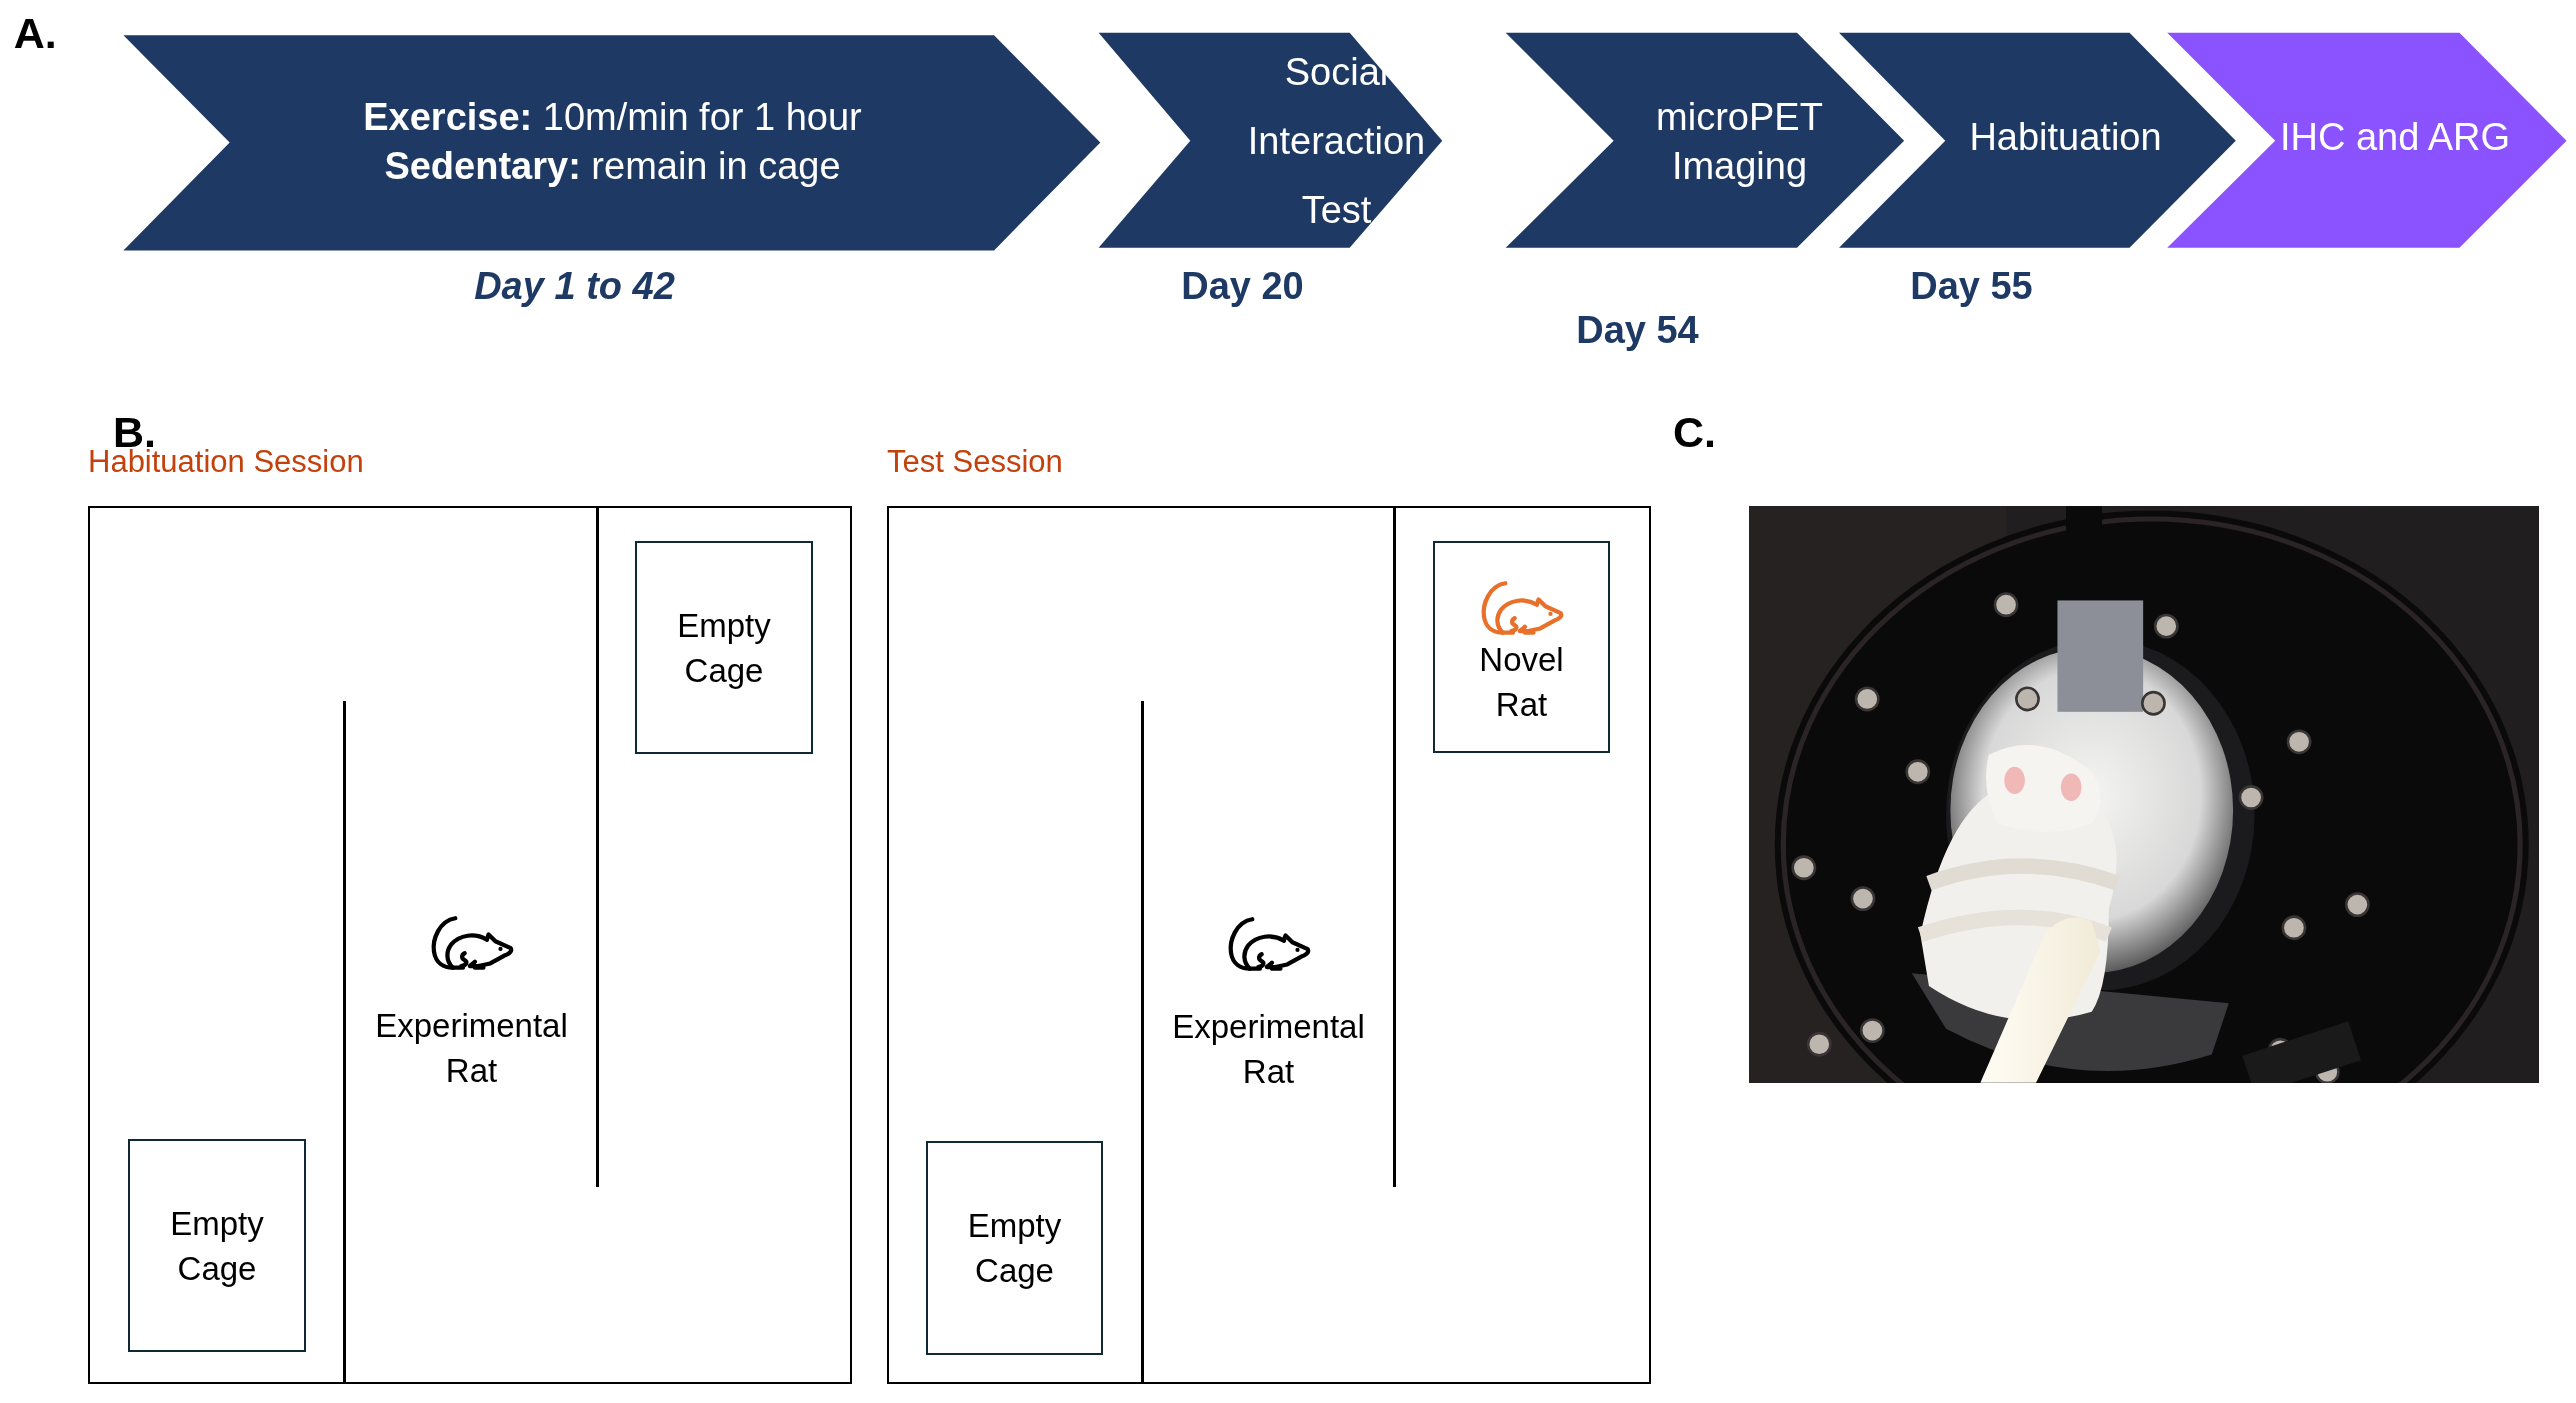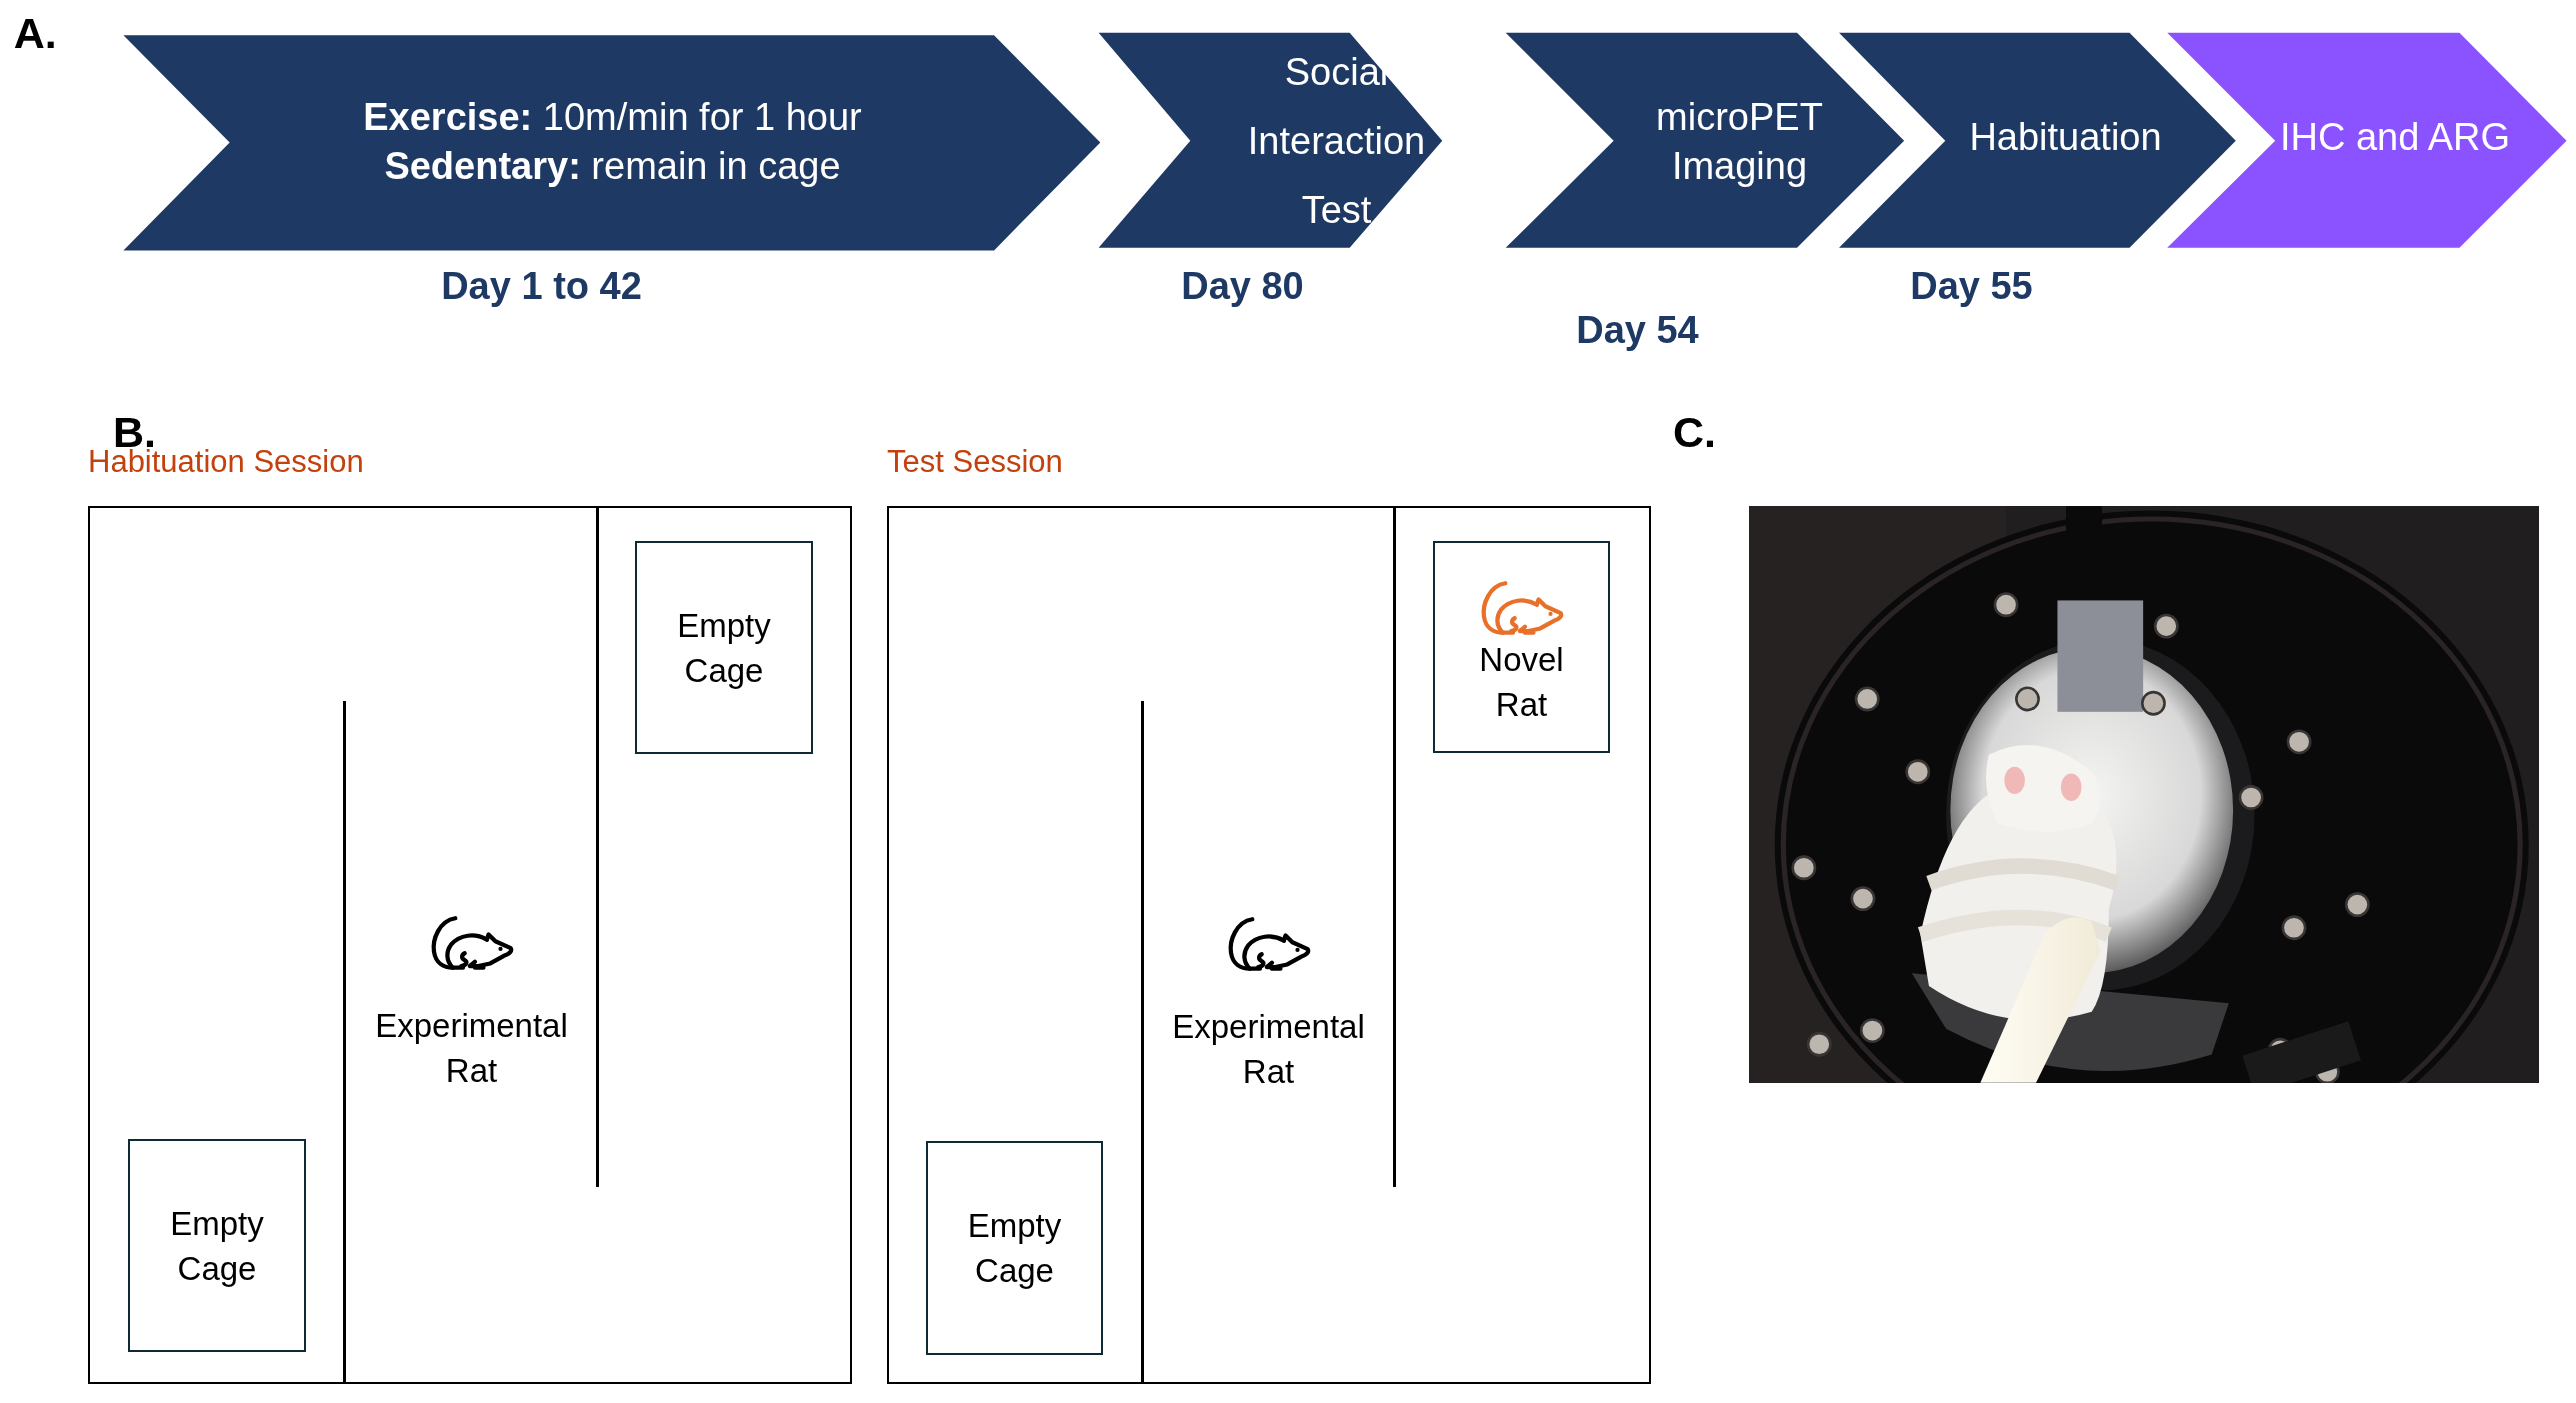--- a/index.html
+++ b/index.html
@@ -37,28 +37,28 @@
   <polygon fill="#1E3A64" points="1282,38 1575,38 1683,164 1575,289 1282,289 1389,164"></polygon>
   <polygon fill="#1E3A64" points="1757,38 2097,38 2222,164 2097,289 1757,289 1883,164"></polygon>
   <polygon fill="#1E3A64" points="2146,38 2485,38 2609,164 2485,289 2146,289 2270,164"></polygon>
   <polygon fill="#8B52FF" points="2529,38 2870,38 2995,164 2870,289 2529,289 2655,164"></polygon>
 </svg>
 
 <div class="chev-text" style="left:257px;top:86px;width:711px;height:111px;text-align:right;">
   <div><b>Exercise:</b><span> 10m/min for 1 hour</span></div>
   <div><b>Sedentary:</b><span> remain in cage</span></div>
 </div>
-<div class="day-label" style="left:366px;top:267px;width:351px;">Day 1 to 42</div>
+<div class="day-label" style="left:399px;top:267px;width:351px;font-style:italic;">Day 1 to 42</div>
 
 <div class="chev-text" style="left:1191px;top:60px;width:291px;height:163px;gap:20px;">
   <div>Social</div>
   <div>Interaction</div>
   <div>Test</div>
 </div>
-<div class="day-label" style="left:1148px;top:267px;width:189px;">Day 80</div>
+<div class="day-label" style="left:1148px;top:267px;width:189px;">Day 20</div>
 
 <div class="chev-text" style="left:1611px;top:86px;width:257px;height:111px;">
   <div>microPET</div>
   <div>Imaging</div>
 </div>
 <div class="day-label" style="left:1543px;top:267px;width:189px;margin-top:44px;">Day 54</div>
 
 <div class="chev-text" style="left:1937px;top:103px;width:257px;height:69px;">
   <div>Habituation</div>
 </div>

